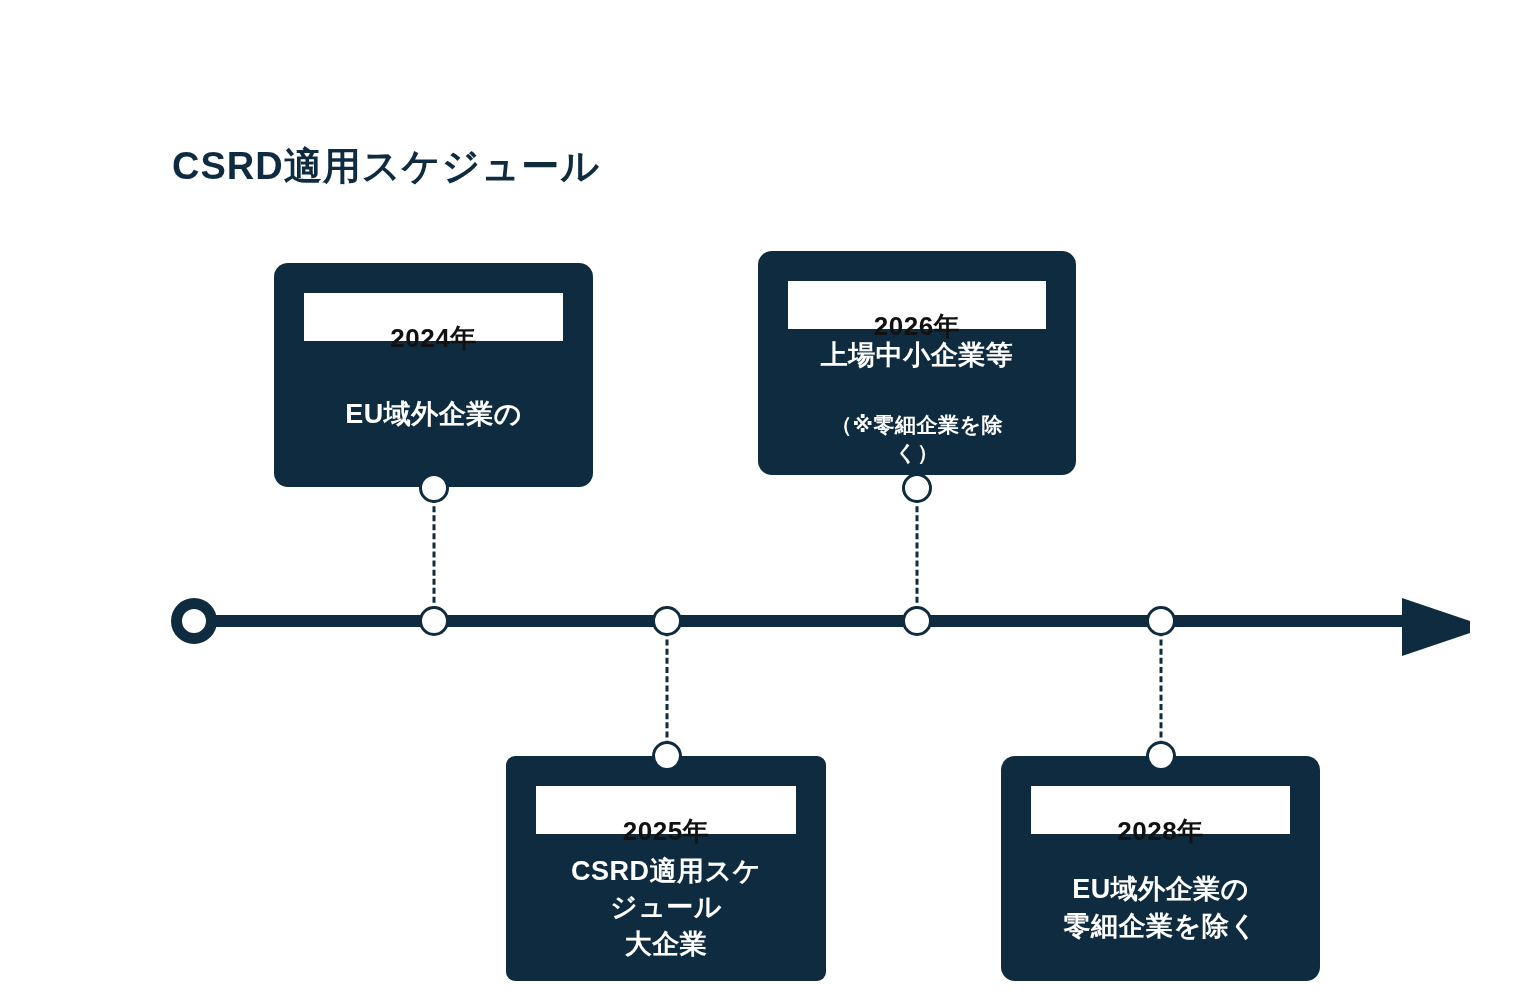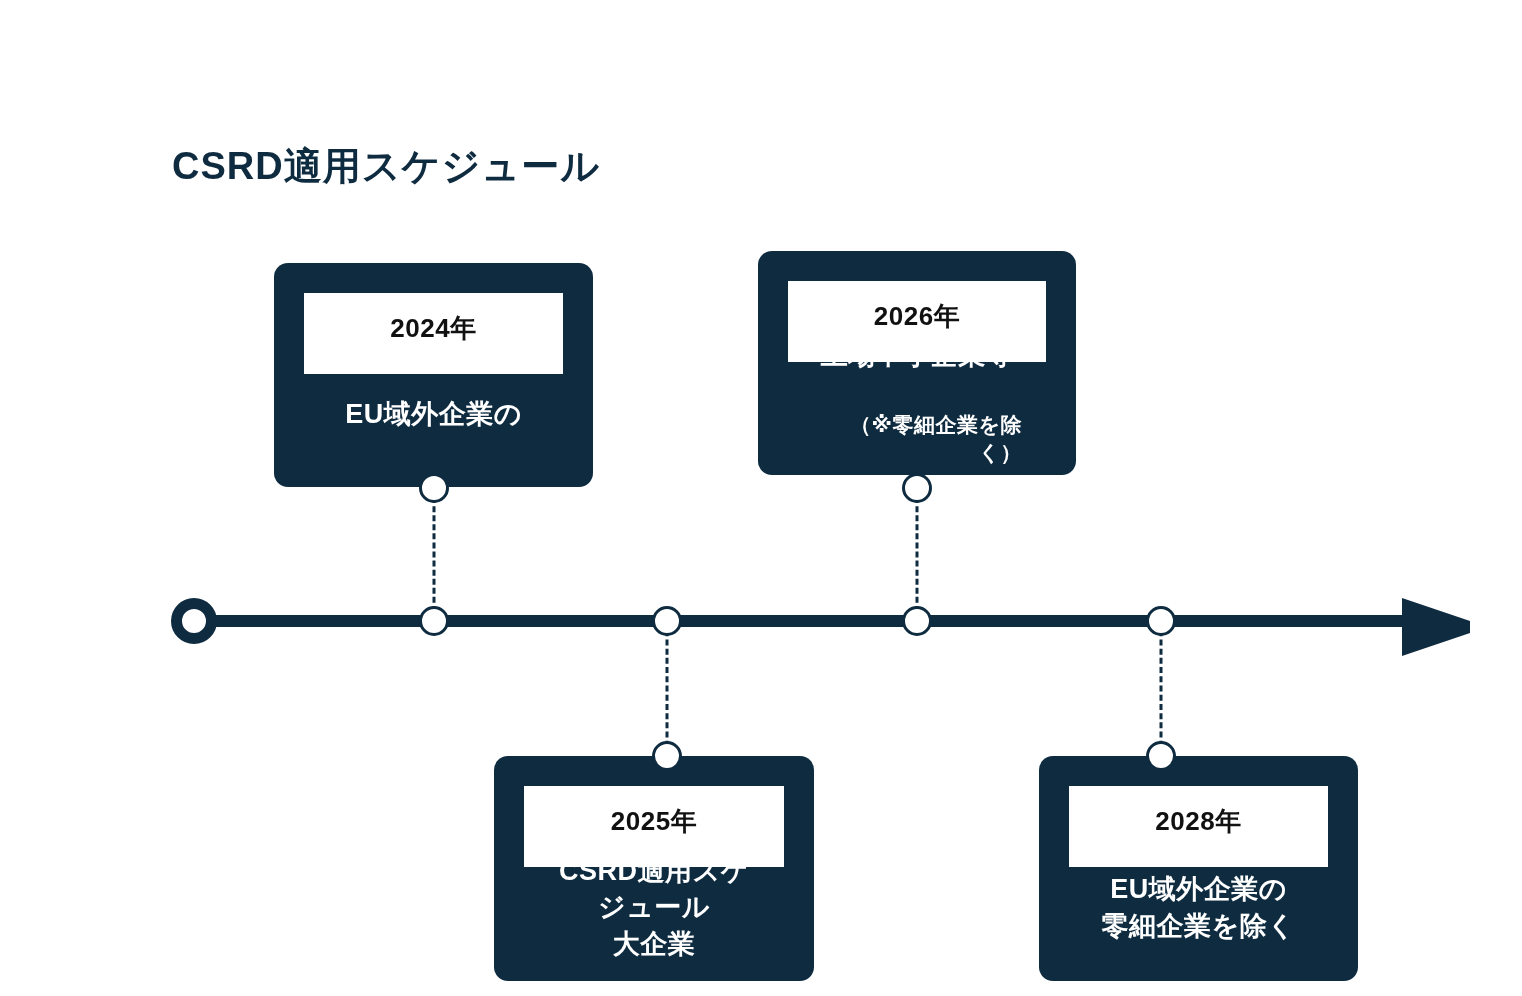--- a/index.html
+++ b/index.html
@@ -47,36 +47,36 @@
   .conn-2026{left:847px;top:418px;height:133px;}
   .conn-2025{left:597px;top:551px;height:135px;}
   .conn-2028{left:1091px;top:551px;height:135px;}
 
   
   .card{
     position:absolute;background:var(--navy);border-radius:14px;z-index:2;
   }
   .card-2024{left:204px;top:193px;width:319px;height:224px;}
   .card-2026{left:688px;top:181px;width:318px;height:224px;}
-  .card-2025{left:424px;top:686px;width:320px;height:225px;}
-  .card-2028{left:969px;top:686px;width:319px;height:225px;}
+  .card-2025{left:436px;top:686px;width:320px;height:225px;border-radius:9px;}
+  .card-2028{left:931px;top:686px;width:319px;height:225px;}
 
   .card-header{
-    position:absolute;left:14px;right:14px;top:14px;height:81px;
-    background:var(--white);display:flex;align-items:flex-end;justify-content:center;
+    position:absolute;left:14px;right:14px;top:14px;height:48px;
+    background:var(--white);display:flex;align-items:flex-start;justify-content:center;
   }
   .year{font-size:26px;font-weight:700;color:var(--yearText);letter-spacing:0.5px;}
 
   .card-body{
     position:absolute;left:10px;right:10px;top:78px;bottom:0;
     display:flex;flex-direction:column;align-items:center;justify-content:center;
     text-align:center;color:var(--white);font-weight:700;
   }
   .card-label{font-size:27px;line-height:1.35;white-space:pre-line;letter-spacing:0.5px;}
-  .card-note{font-size:21px;margin-top:9px;letter-spacing:0.5px;text-align:right;}
+  .card-note{font-size:21px;margin-top:9px;letter-spacing:0.5px;}
 
   
   .node{
     position:absolute;width:30px;height:30px;border-radius:50%;
     background:var(--white);border:3px solid var(--navy);
     transform:translate(-50%,-50%);z-index:3;
   }
   .n-tl-2024{left:364px;top:551px;}
   .n-tl-2025{left:597px;top:551px;}
   .n-tl-2026{left:847px;top:551px;}

